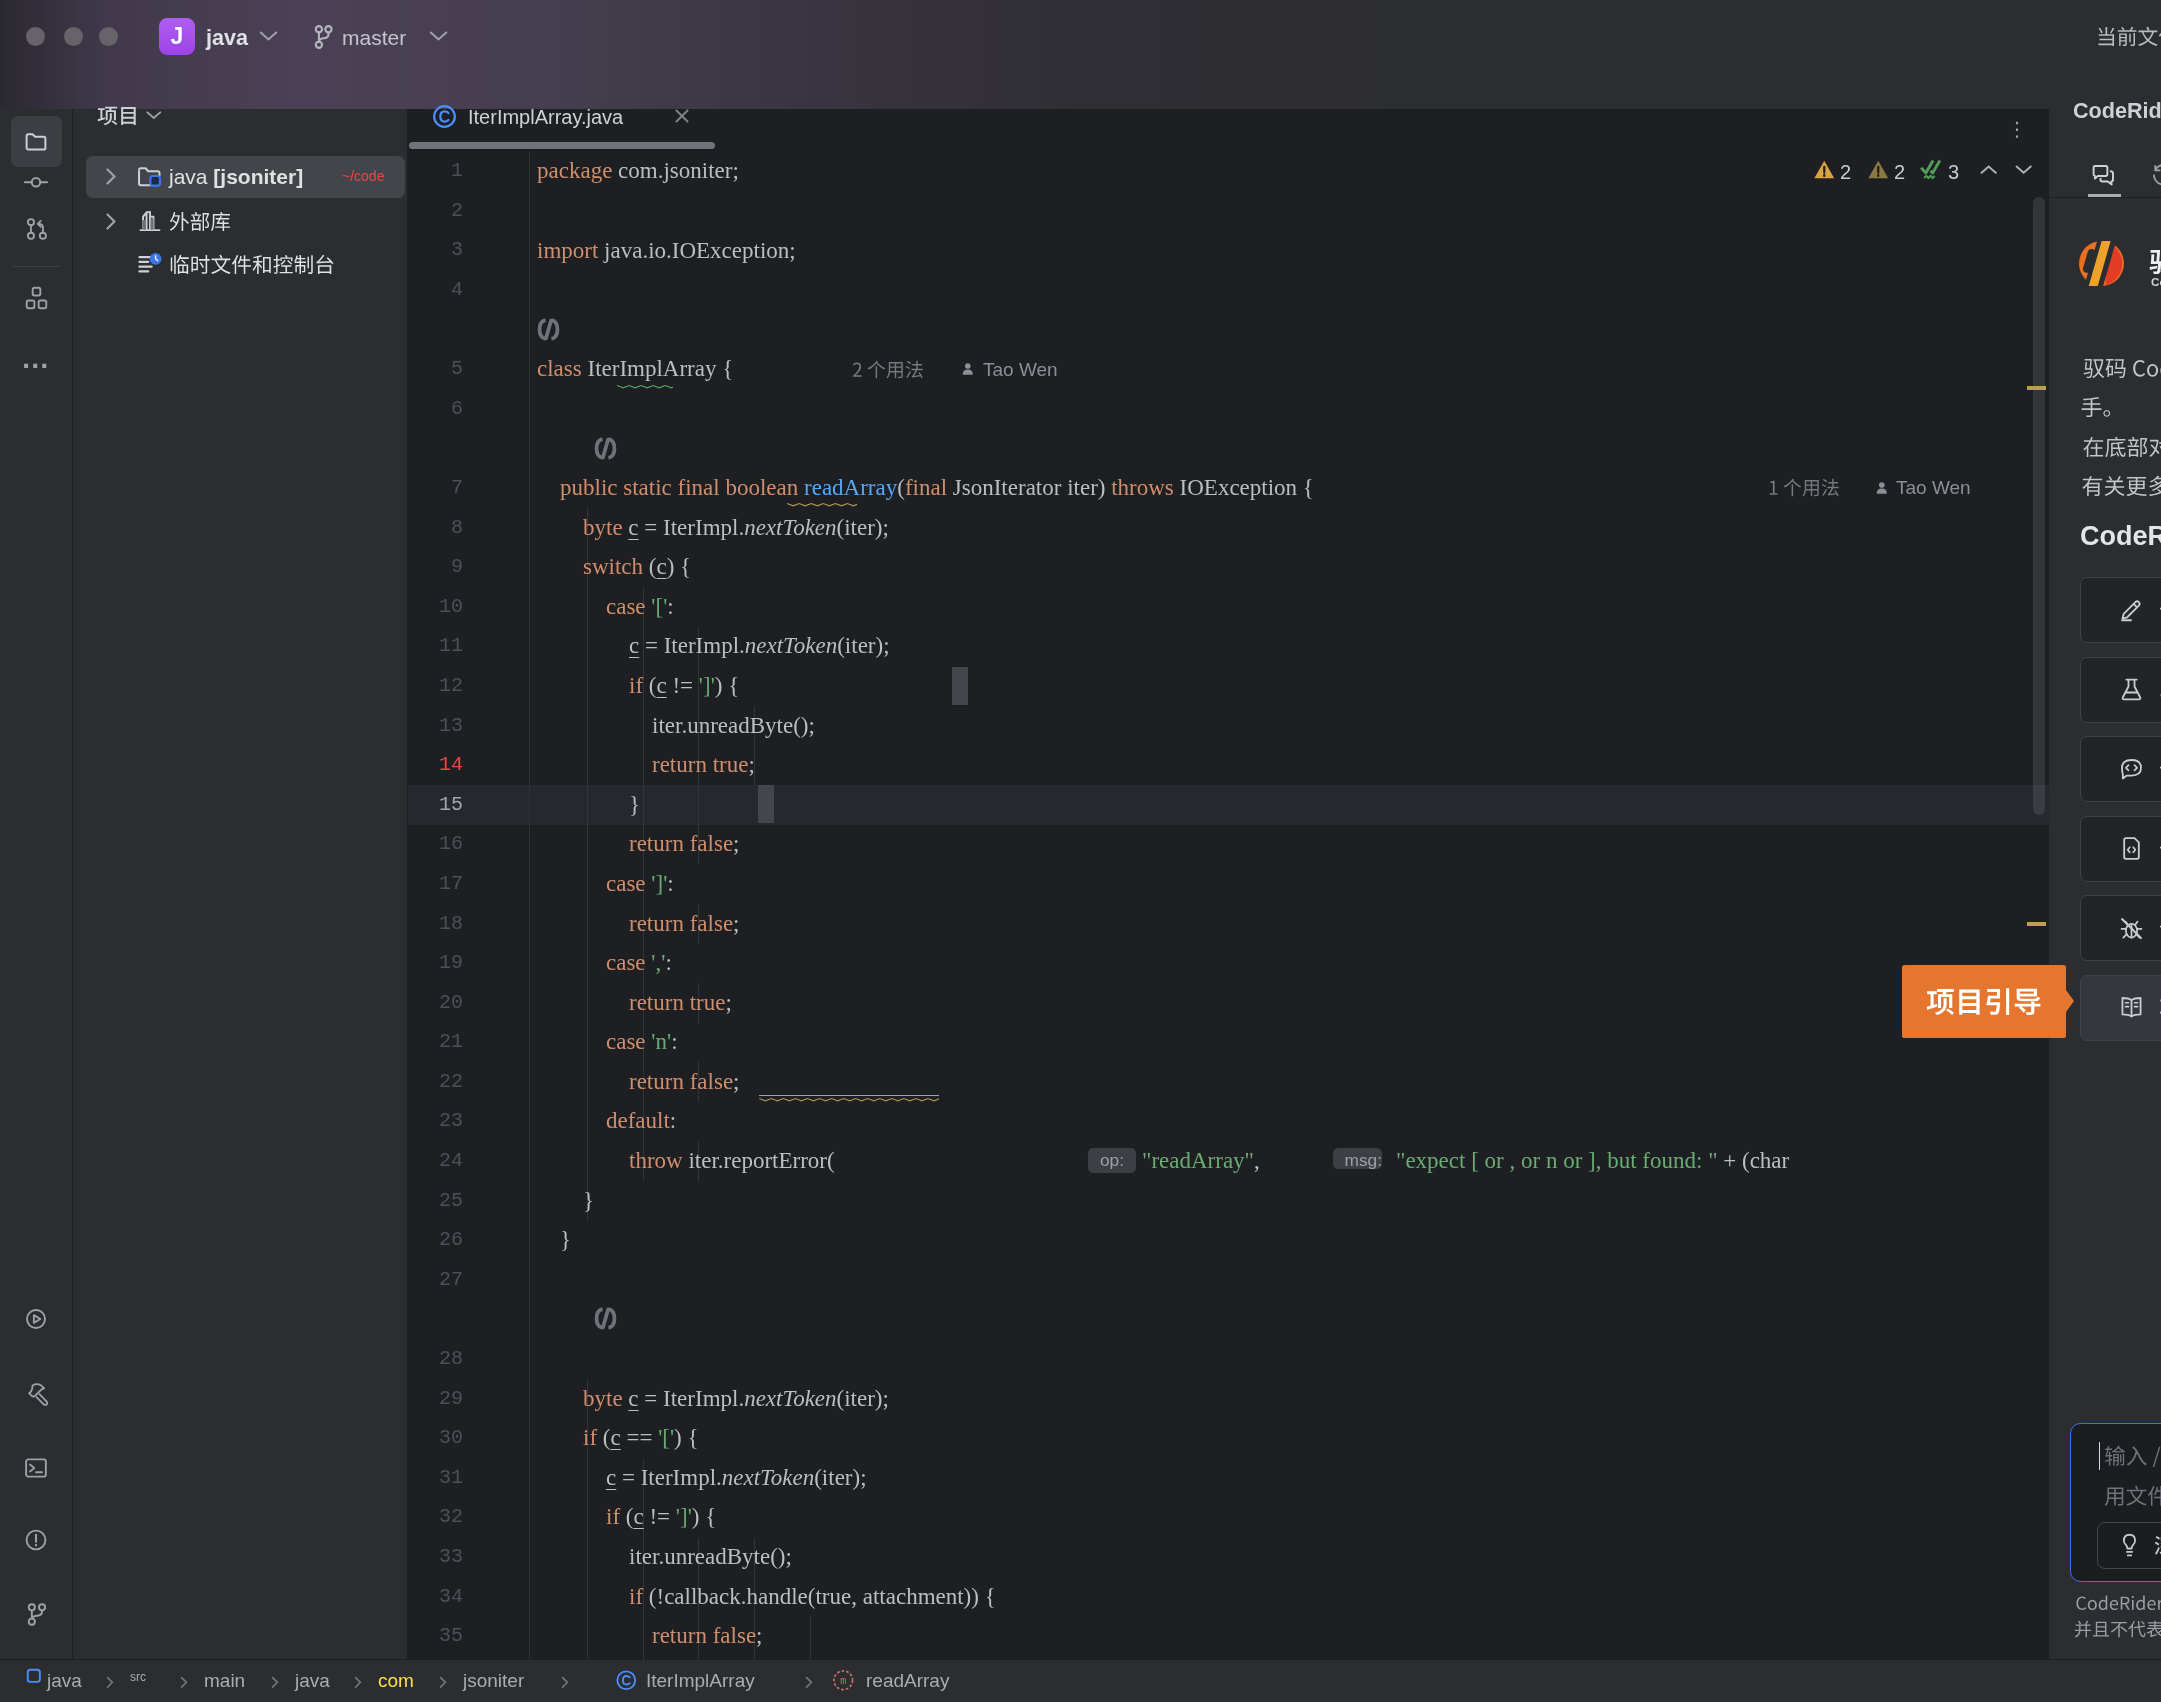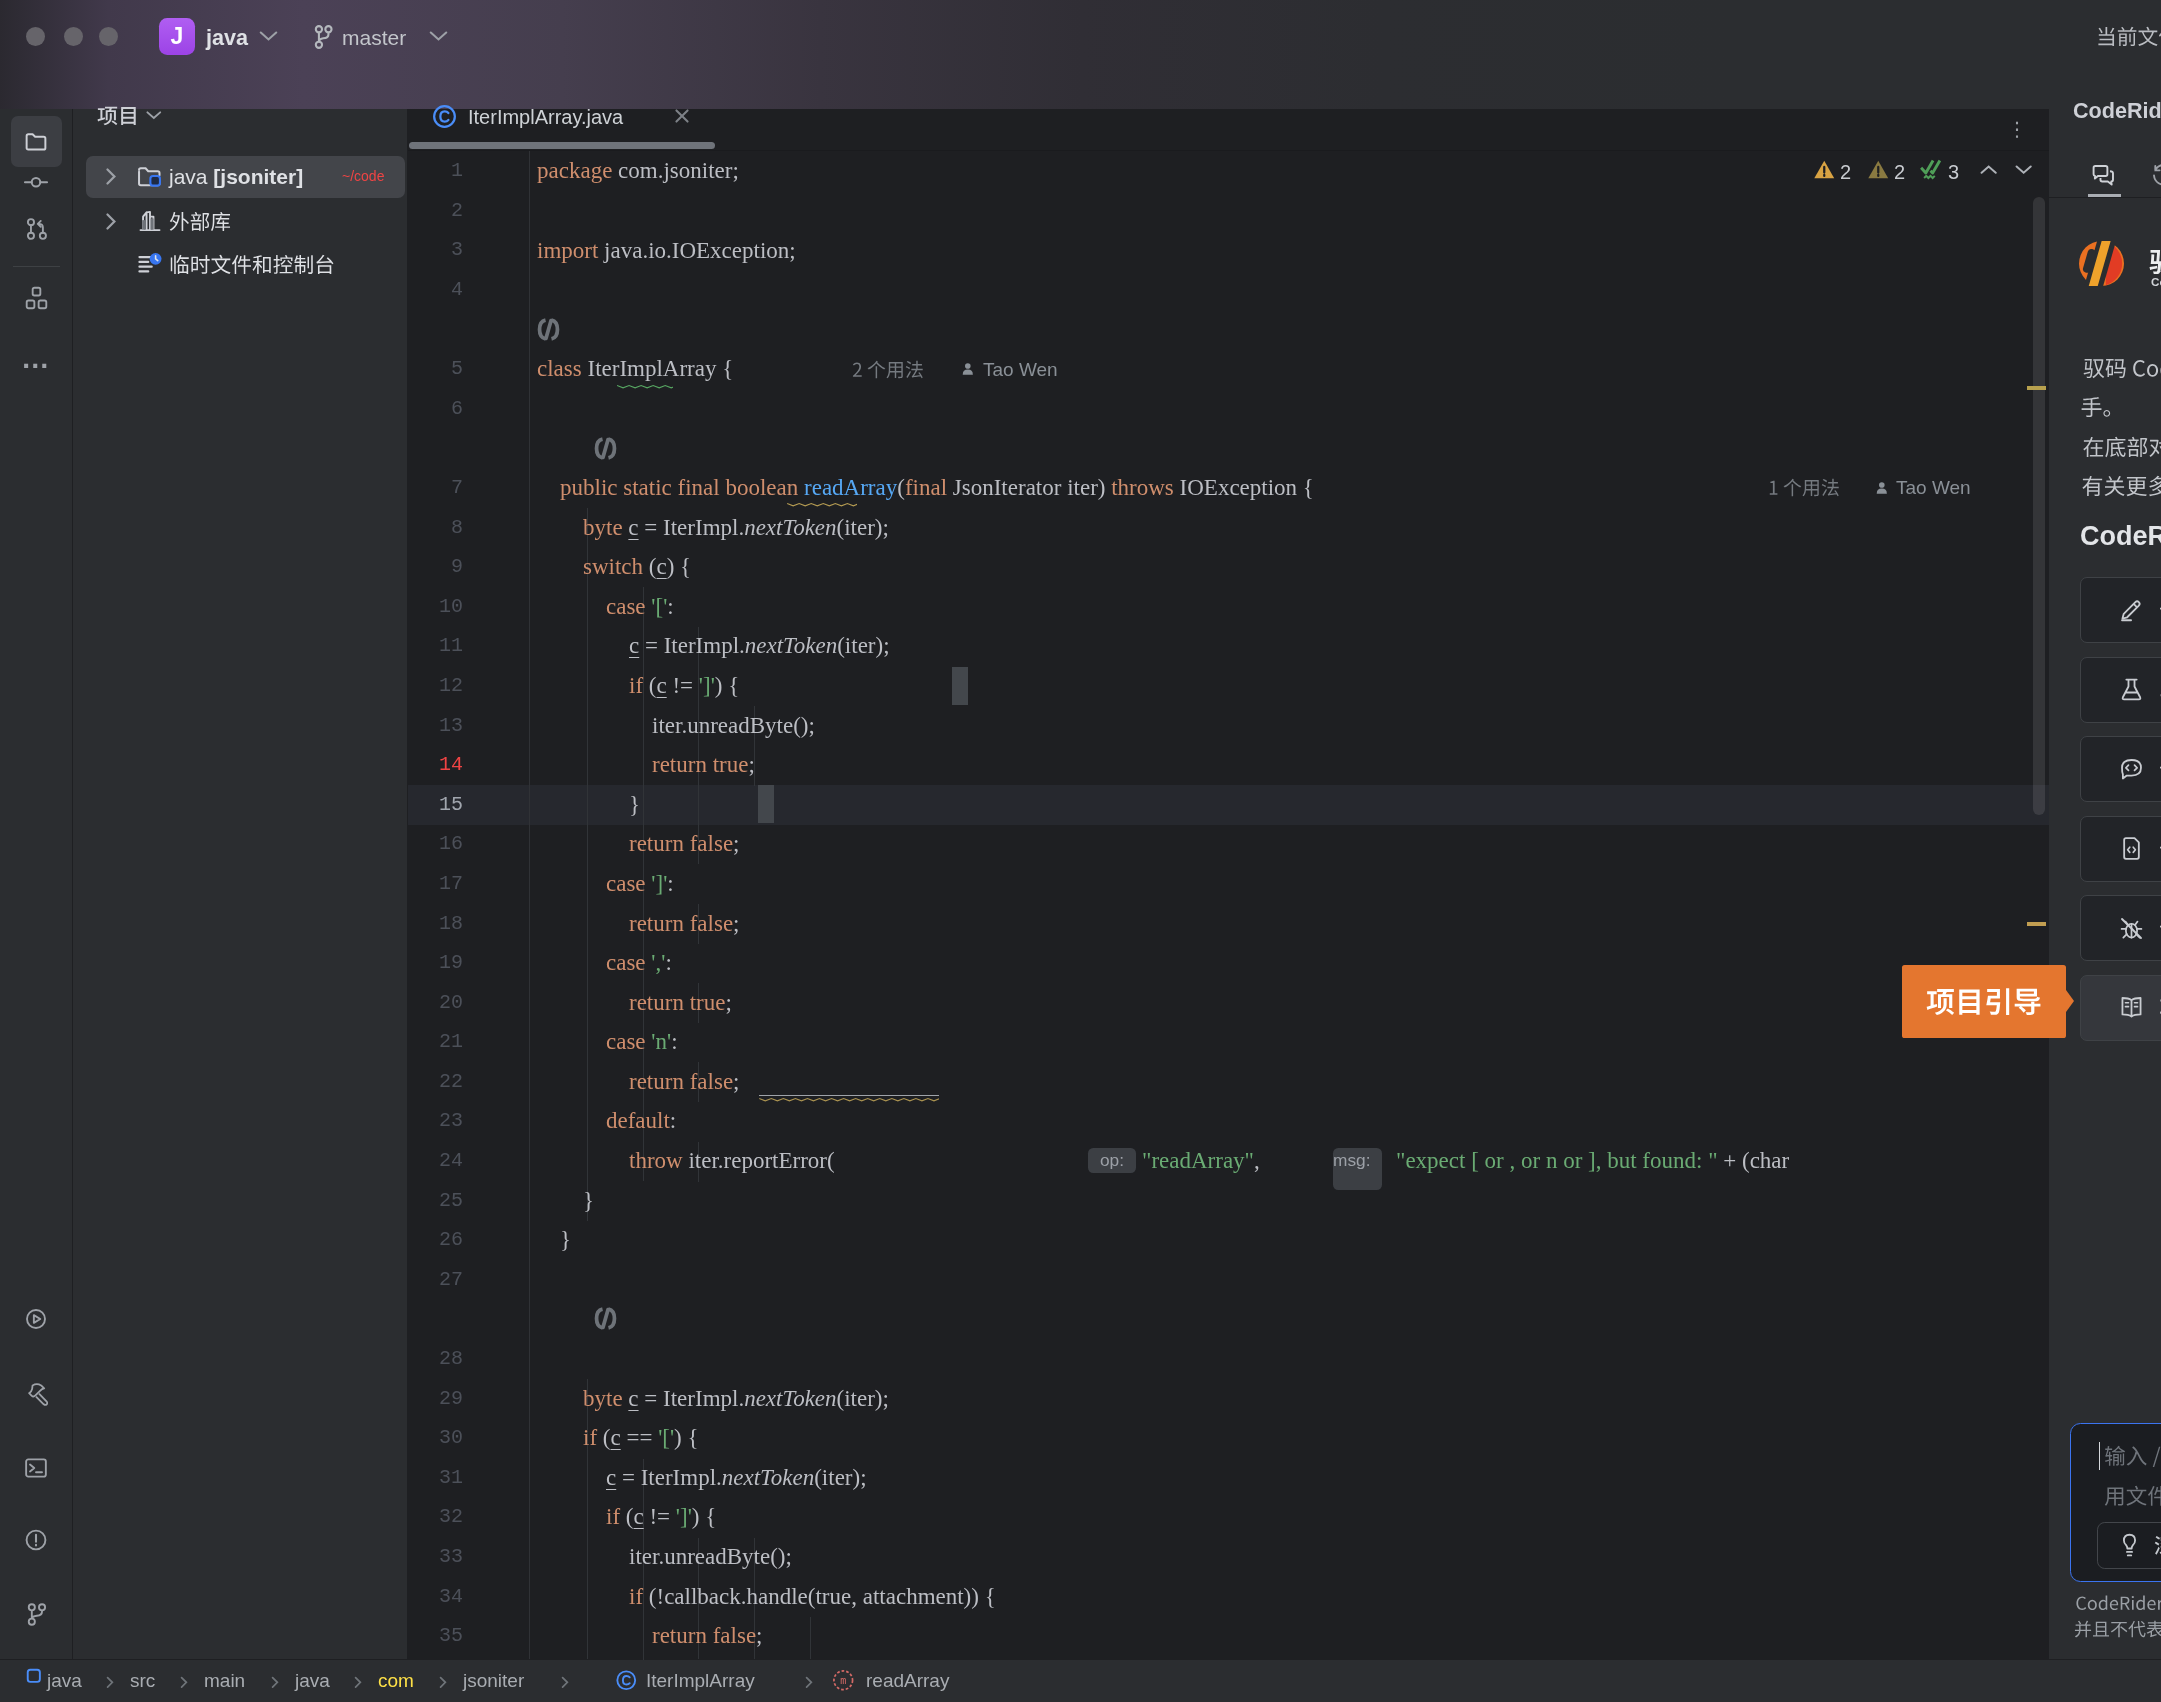--- a/index.html
+++ b/index.html
@@ -251,21 +251,21 @@
 <div class="row mono" style="left:129px;top:1228px">        <span class="k">byte</span><span class="tx"> <span class="un">c</span> = IterImpl.<span class="it">nextToken</span>(iter);</span></div>
 <div class="row mono" style="left:129px;top:1267px">        <span class="k">if</span><span class="tx"> (<span class="un">c</span> == </span><span class="st">'['</span><span class="tx">) {</span></div>
 <div class="row mono" style="left:129px;top:1307px">            <span class="tx"><span class="un">c</span> = IterImpl.<span class="it">nextToken</span>(iter);</span></div>
 <div class="row mono" style="left:129px;top:1346px">            <span class="k">if</span><span class="tx"> (<span class="un">c</span> != </span><span class="st">']'</span><span class="tx">) {</span></div>
 <div class="row mono" style="left:129px;top:1386px">                <span class="tx">iter.unreadByte();</span></div>
 <div class="row mono" style="left:129px;top:1426px">                <span class="k">if</span><span class="tx"> (!callback.handle(true, attachment)) {</span></div>
 <div class="row mono" style="left:129px;top:1465px">                    <span class="k">return false</span><span class="tx">;</span></div>
 <div class="abs mono" style="left:734px;top:990px;height:40px;line-height:40px"><span class="st">"readArray"</span><span class="tx">,</span></div>
 <div class="abs mono" style="left:988px;top:990px;height:40px;line-height:40px"><span class="st">"expect [ or , or n or ], but found: "</span><span class="tx"> + (char</span></div>
 <div class="abs" style="left:680px;top:997px;width:48px;height:25px;border-radius:5.2px;background:#3c3f44;color:#9ca0a7;font-size:17.3px;text-align:center;line-height:25px">op:</div>
-<div class="abs" style="left:925px;top:997px;width:49px;height:42px;border-radius:5.2px;background:#3c3f44;color:#9ca0a7;font-size:17.3px;text-align:left;line-height:25px">msg:</div>
+<div class="abs" style="left:925px;top:997px;width:49px;height:21px;border-radius:5.2px;background:#3c3f44;color:#9ca0a7;font-size:17.3px;text-align:right;line-height:25px">msg:</div>
 </div>
 <svg style="position:absolute;left:852px;top:360px;" width="72" height="19" viewBox="0 -880 3779 1000">
     <g transform="scale(1,-1)">
       <path d="M44 0V54Q159 155 234 238Q308 321 344 393Q380 464 380 527Q380 569 365 602Q351 635 321 653Q291 672 245 672Q200 672 162 648Q123 624 93 587L40 639Q84 688 135 717Q186 746 256 746Q322 746 370 720Q417 693 444 644Q470 596 470 531Q470 458 434 383Q397 308 333 231Q268 153 182 72Q211 74 243 77Q274 79 302 79H505V0ZM1285 841 1352 810Q1297 719 1221 637Q1146 556 1055 490Q965 424 870 377Q861 394 845 413Q830 432 814 446Q909 487 997 548Q1086 608 1161 683Q1235 758 1285 841ZM1307 786Q1374 704 1445 641Q1516 579 1592 531Q1668 484 1748 444Q1733 432 1718 413Q1702 394 1693 376Q1612 419 1536 471Q1461 523 1388 592Q1315 661 1242 753ZM1239 545H1317V-79H1239ZM1975 770H2622V698H1975ZM1975 537H2620V466H1975ZM1969 298H2622V227H1969ZM1932 770H2006V407Q2006 350 2001 285Q1996 220 1983 153Q1969 87 1942 26Q1914 -35 1869 -85Q1864 -77 1853 -68Q1842 -58 1831 -49Q1820 -40 1811 -36Q1853 11 1877 66Q1901 121 1913 179Q1925 238 1929 296Q1932 354 1932 407ZM2592 770H2666V22Q2666 -14 2656 -33Q2645 -52 2620 -62Q2595 -71 2550 -73Q2505 -75 2434 -74Q2431 -60 2424 -39Q2416 -17 2408 -2Q2443 -3 2476 -3Q2508 -4 2532 -3Q2556 -3 2565 -3Q2580 -2 2586 3Q2592 8 2592 22ZM2246 743H2322V-71H2246ZM2874 775 2916 829Q2949 816 2985 798Q3021 780 3054 761Q3086 742 3107 725L3064 662Q3043 680 3012 701Q2980 721 2944 741Q2908 760 2874 775ZM2821 503 2862 559Q2893 546 2929 529Q2964 511 2996 493Q3028 474 3048 457L3006 395Q2986 412 2955 431Q2924 451 2889 470Q2854 489 2821 503ZM2855 -16Q2882 22 2915 76Q2948 129 2982 190Q3016 250 3045 306L3100 257Q3074 204 3043 147Q3011 90 2979 35Q2948 -20 2918 -67ZM3377 840H3452V370H3377ZM3118 416H3716V345H3118ZM3162 668H3675V597H3162ZM3483 211 3543 240Q3579 197 3614 145Q3649 94 3677 44Q3706 -6 3720 -45L3654 -79Q3641 -40 3614 10Q3587 61 3553 114Q3518 167 3483 211ZM3165 -45 3162 14 3205 41 3613 87Q3613 72 3615 53Q3617 34 3619 21Q3504 7 3426 -3Q3349 -12 3301 -19Q3252 -26 3226 -30Q3200 -35 3186 -38Q3173 -42 3165 -45ZM3165 -45Q3163 -37 3159 -23Q3154 -9 3149 5Q3143 20 3139 30Q3154 33 3169 50Q3185 67 3203 95Q3214 108 3233 139Q3252 170 3275 212Q3299 254 3323 302Q3346 351 3365 400L3445 373Q3413 304 3375 236Q3338 168 3297 107Q3257 47 3217 -2V-4Q3217 -4 3209 -8Q3201 -12 3191 -18Q3180 -25 3173 -32Q3165 -40 3165 -45Z" fill="#757a80"></path>
     </g>
   </svg>
 <svg class="abs" style="left:960px;top:361px" width="15.6" height="15.6" viewBox="0 0 20 20">
     <circle cx="10" cy="6.5" r="3.6" fill="#8a9097"></circle>
     <path d="M3.5 17.5 Q3.5 11 10 11 Q16.5 11 16.5 17.5 Z" fill="#8a9097"></path>
   </svg>
@@ -450,21 +450,21 @@
     </g>
   </svg>
 
 <svg class="abs" style="left:26px;top:1668px" width="15.6" height="15.6" viewBox="0 0 18 18">
     <rect x="2" y="2" width="14" height="14" rx="3" stroke="#4a8df8" stroke-width="2.2" fill="none"></rect>
   </svg>
 <div class="abs" style="left:47px;top:1670px;font-size:19px;color:#a9adb2">java</div>
 <svg class="abs" style="left:105px;top:1675px" width="9.5" height="14.7" viewBox="0 0 11 17">
     <path d="M3 3 L8.5 8.5 L3 14" stroke="#6f7479" stroke-width="2" fill="none" stroke-linecap="round"></path>
   </svg>
-<div class="abs" style="left:130px;top:1670px;font-size:19px;color:#a9adb2">src</div>
+<div class="abs" style="left:130px;top:1670px;font-size:12px;color:#a9adb2">src</div>
 <svg class="abs" style="left:179px;top:1675px" width="9.5" height="14.7" viewBox="0 0 11 17">
     <path d="M3 3 L8.5 8.5 L3 14" stroke="#6f7479" stroke-width="2" fill="none" stroke-linecap="round"></path>
   </svg>
 <div class="abs" style="left:204px;top:1670px;font-size:19px;color:#a9adb2">main</div>
 <svg class="abs" style="left:270px;top:1675px" width="9.5" height="14.7" viewBox="0 0 11 17">
     <path d="M3 3 L8.5 8.5 L3 14" stroke="#6f7479" stroke-width="2" fill="none" stroke-linecap="round"></path>
   </svg>
 <div class="abs" style="left:295px;top:1670px;font-size:19px;color:#a9adb2">java</div>
 <svg class="abs" style="left:353px;top:1675px" width="9.5" height="14.7" viewBox="0 0 11 17">
     <path d="M3 3 L8.5 8.5 L3 14" stroke="#6f7479" stroke-width="2" fill="none" stroke-linecap="round"></path>

